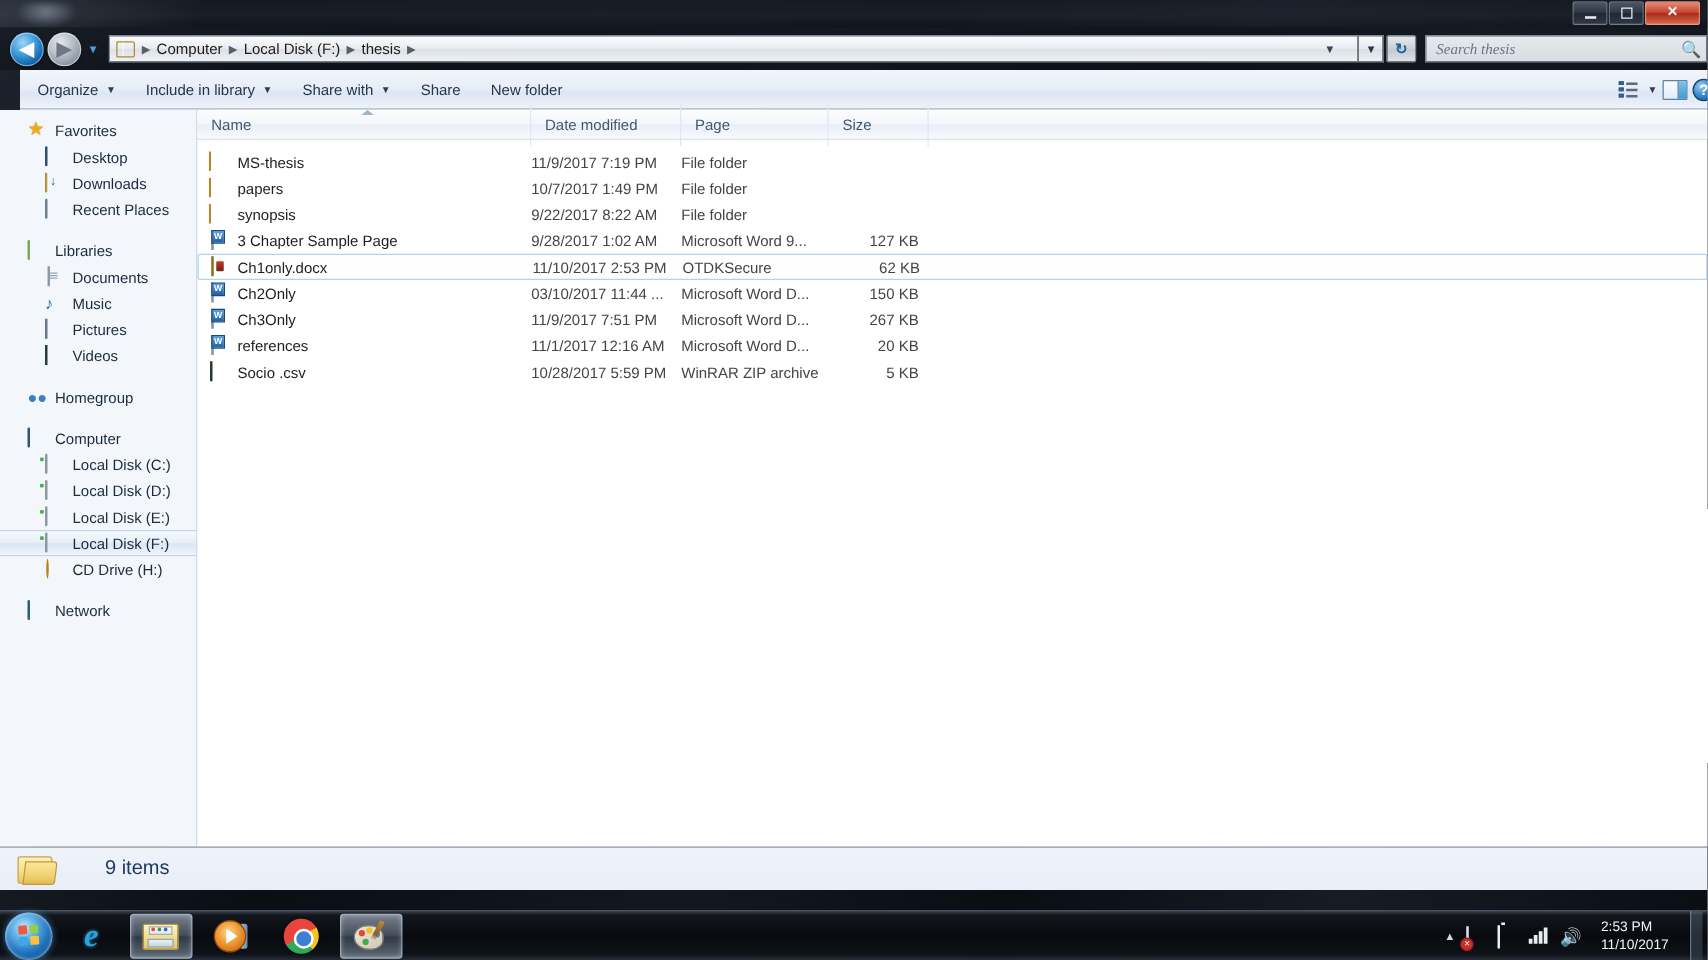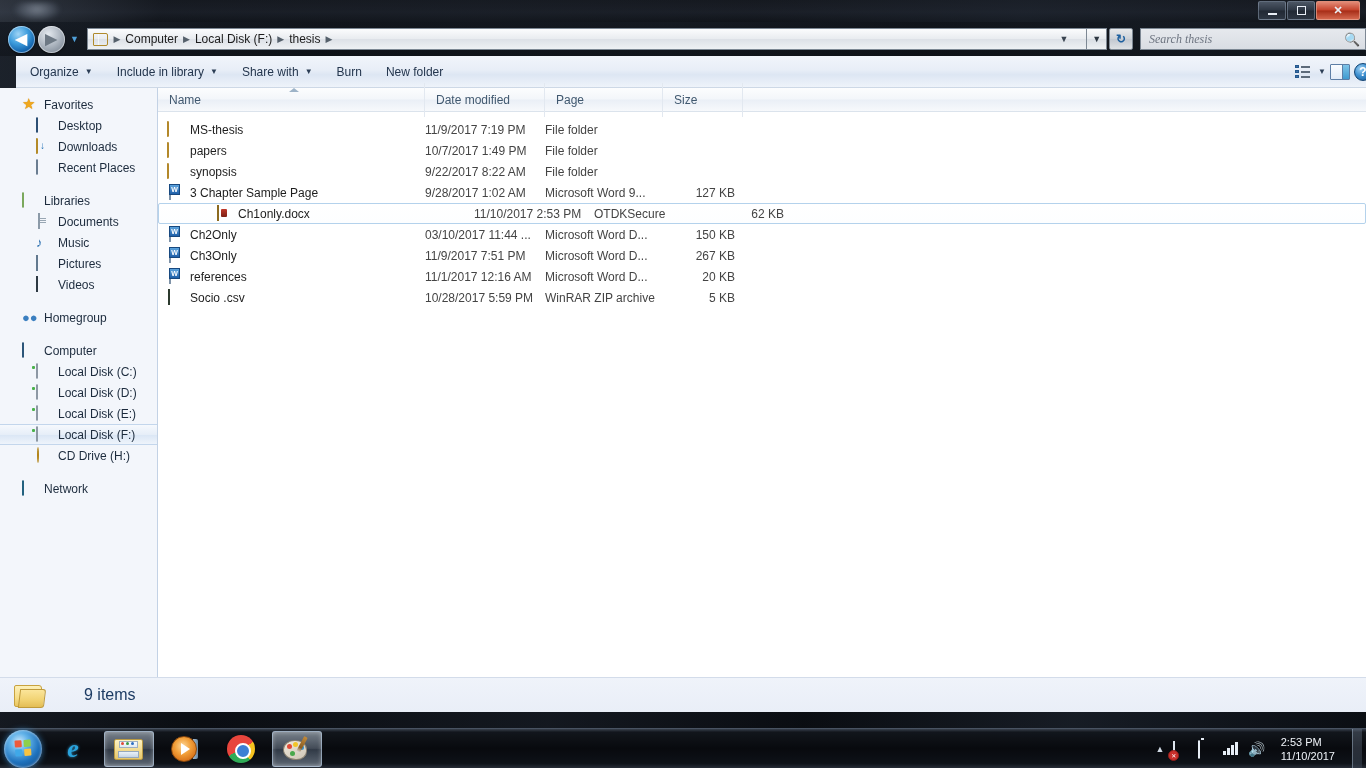--- a/index.html
+++ b/index.html
@@ -337,21 +337,20 @@
   .row {
     height: 21px;
     display: flex; align-items: center;
     font-size: 12px; color: #1e1e1e;
     position: relative;
   }
   .row.selected {
     background: linear-gradient(180deg,#ffffff 0%,#fdfeff 100%);
     border: 1px solid #b4d2ec;
     border-radius: 2px;
-    padding-left: 48px;
   }
   .c-name { width: 267px; display: flex; align-items: center; gap: 7px; padding-left: 9px; }
   .c-date { width: 120px; color: #444; }
   .c-type { width: 118px; color: #444; }
   .c-size { width: 80px; color: #444; text-align: right; padding-right: 8px; }
   .row.selected .c-name { padding-left: 8px; }
 
   
   .fico { width: 16px; height: 16px; flex: 0 0 16px; position: relative; }
   .fico-folder {
@@ -630,21 +629,21 @@
     </div>
     <div class="tb-item">
       <span>Include in library</span>
       <span class="caret">▼</span>
     </div>
     <div class="tb-item">
       <span>Share with</span>
       <span class="caret">▼</span>
     </div>
     <div class="tb-item">
-      <span>Burn</span>
+      <span>Share</span>
     </div>
     <div class="tb-item">
       <span>New folder</span>
     </div>
 
     <div class="toolbar-right">
       <div class="icon-views">
         <span class="views-glyph">
           <i style="top:0"></i>
             <i style="top:5px"></i>

